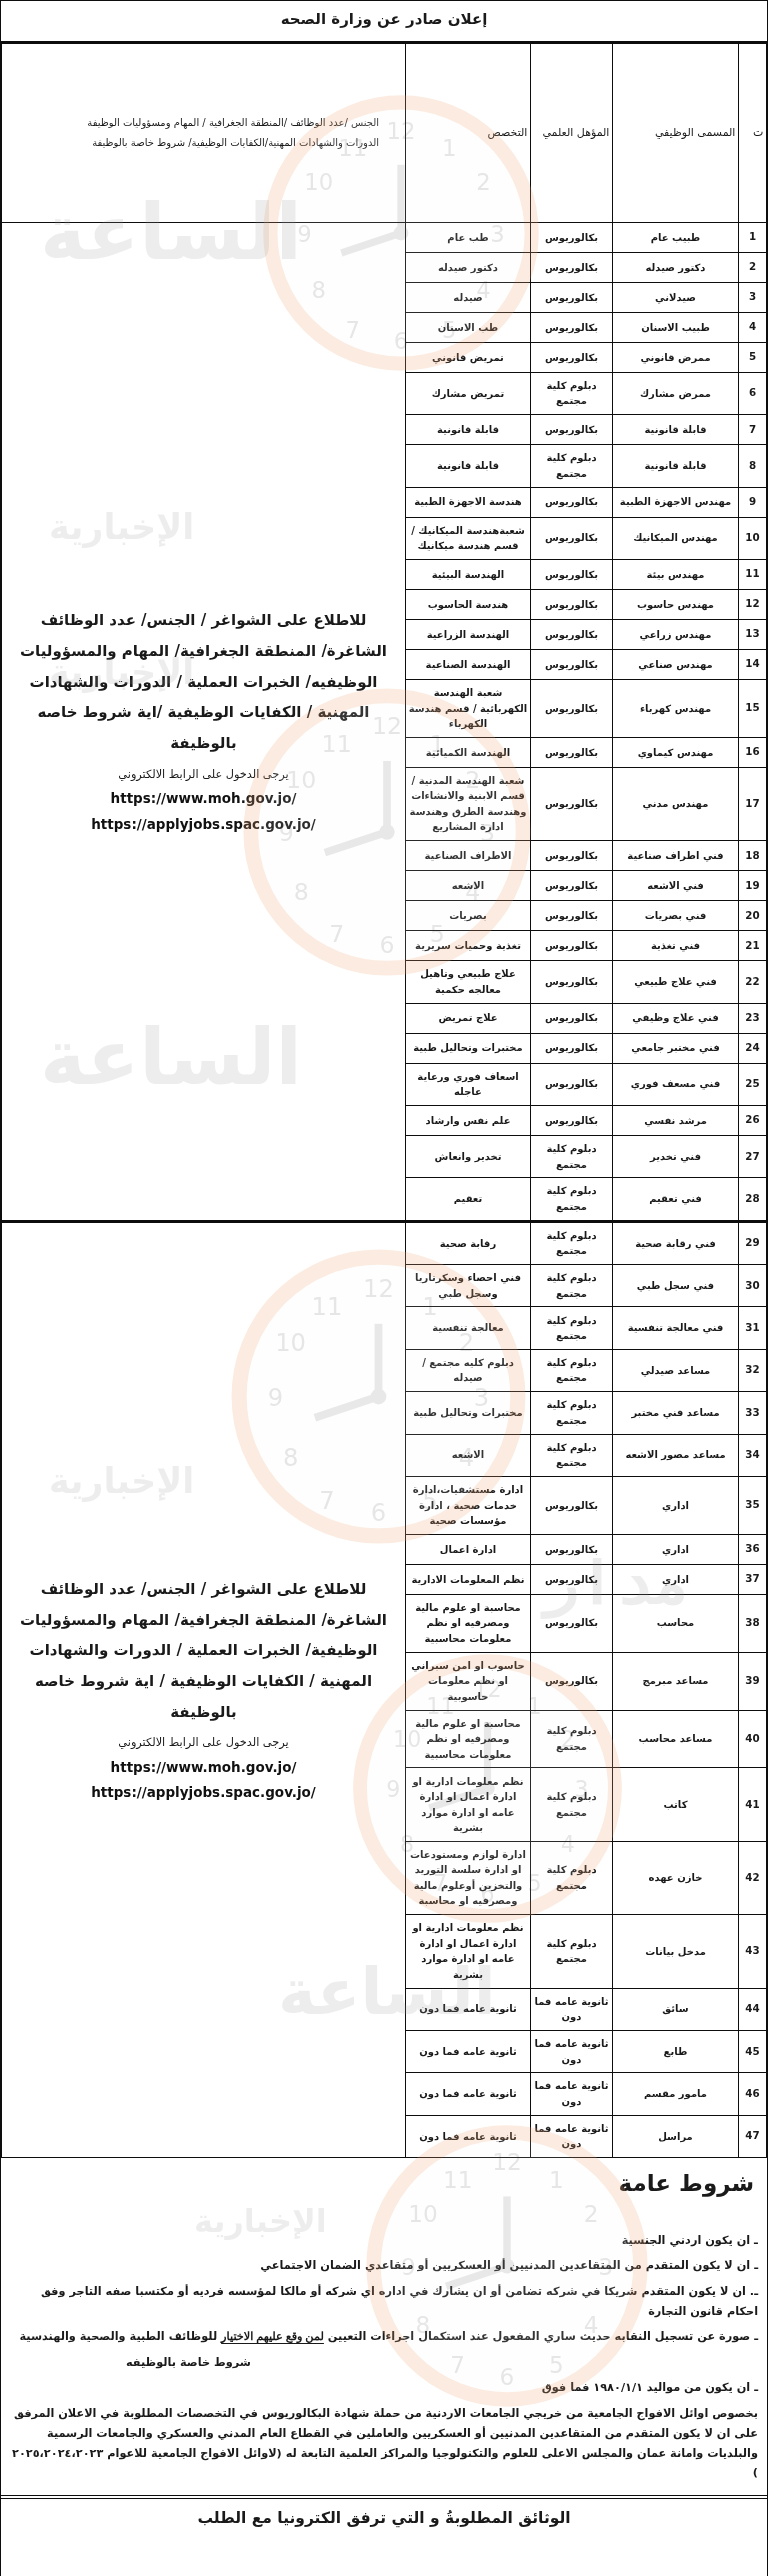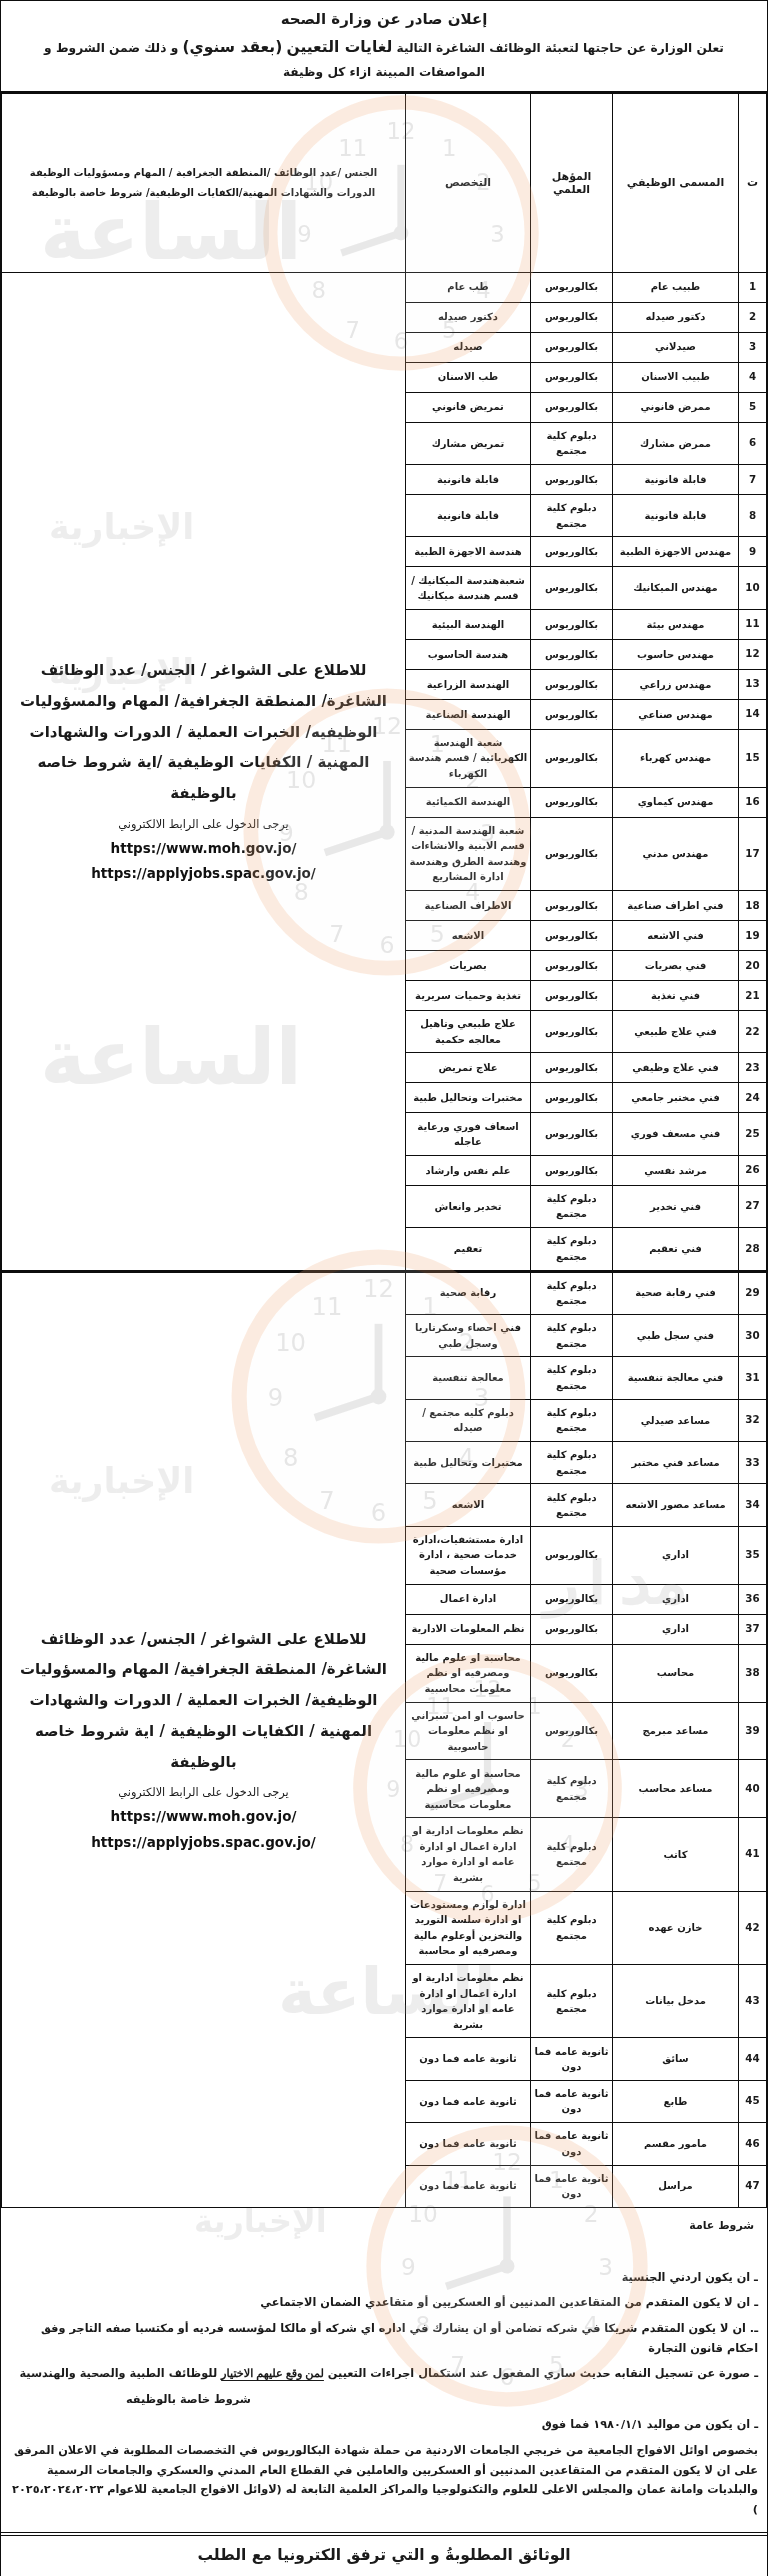--- a/index.html
+++ b/index.html
@@ -29,37 +29,37 @@
     text-align: center;
   }
   .announce-title { font-size: 15px; font-weight: 700; margin-bottom: 6.4px; }
   .announce-body { font-size: 12.2px; font-weight: 700; line-height: 1.8; }
   .announce-body .emph { font-size: 15.5px; font-weight: 700; }
 
   
   table.jobs { width:100%; border-collapse: collapse; table-layout: fixed; }
   .jobs th, .jobs td { border: 1.3px solid #0d0d0d; vertical-align: middle; }
   .jobs thead th {
-    height: 179px; font-size: 11px; font-weight:700; text-align:center; padding: 2.6px;
+    height: 179px; font-size: 11px; font-weight:400; text-align:right; padding: 2.6px;
     border-bottom: 1.9px solid #0d0d0d;
     margin-left: 37px;
   }
   .jobs thead th.h-info { font-size: 10px; line-height: 2; padding: 0 26px; }
   .jobs td { height: 30px; text-align: center; font-size: 10px; font-weight: 700; padding: 5.2px 2.6px; line-height: 1.55; }
   .jobs td.c-n { font-size: 10.3px; }
   .jobs tr.thick-top td { border-top: 3.2px solid #0d0d0d; }
   .jobs td.c-info { padding: 13px 17px; }
   .info-text { font-size: 15px; font-weight: 700; line-height: 2.05; }
   .info-note { font-size: 11.3px; font-weight: 400; line-height: 2.05; margin-top: 3.9px; }
   .info-link { direction: ltr; font-size: 13.5px; font-weight: 700; line-height: 1.9; color:#111; }
 
   
   section { position: relative; padding: 6.4px 9px; }
   .hr-double { height: 3.9px; border-top: 1.3px solid #0d0d0d; border-bottom: 1.3px solid #0d0d0d; }
-  .sec-title { font-size: 11px; font-weight: 700; padding: 5.2px 3.9px 1.3px 0; }
+  .sec-title { font-size: 23px; font-weight: 700; padding: 5.2px 3.9px 1.3px 0; }
   .sec-conditions { min-height: 282px; }
   .cond-list { margin-top: 34px; }
   .cond-item { font-size: 11.3px; font-weight: 700; line-height: 1.75; margin-bottom: 5.8px; }
   .cond-item.center { text-align: left; padding-left: 116px; }
   .u { text-decoration: underline; text-underline-offset: 2.6px; font-family: Liberation Serif, serif; }
 
   .sec-docs { min-height: 250px; }
   .docs-title { font-size: 15.5px; font-weight: 700; text-align: center; padding: 3.9px 0 9px 0; }
 </style>
 </head>
@@ -175,21 +175,20 @@
       <div class="wm-text" style="left: 48px; top: 1463px; font-size: 35px;">الإخبارية</div>
       <div class="wm-text" style="left: 541px; top: 1556px; font-size: 61px; font-family: Liberation Mono, monospace;">مدار</div>
       <div class="wm-text" style="left: 277px; top: 1959px; font-size: 64px;">الساعة</div>
       <div class="wm-text" style="left: 193px; top: 2204px; font-size: 32px;">الإخبارية</div>
     </div>
 
   <div class="content">
 
     <header class="announce">
       <div class="announce-title">إعلان صادر عن وزارة الصحه</div>
-      <p class="announce-body"><span>تعلن الوزارة عن حاجتها لتعبئة الوظائف الشاغرة التالية </span><span class="emph">لغايات التعيين</span> <span class="emph">(بعقد سنوي)</span><span> و ذلك ضمن الشروط و المواصفات المبينة ازاء كل وظيفة</span></p>
     </header>
 
     <table class="jobs">
       <colgroup>
         <col style="width:28px">
           <col style="width:126px">
           <col style="width:82px">
           <col style="width:125px">
           <col>
       </colgroup>

